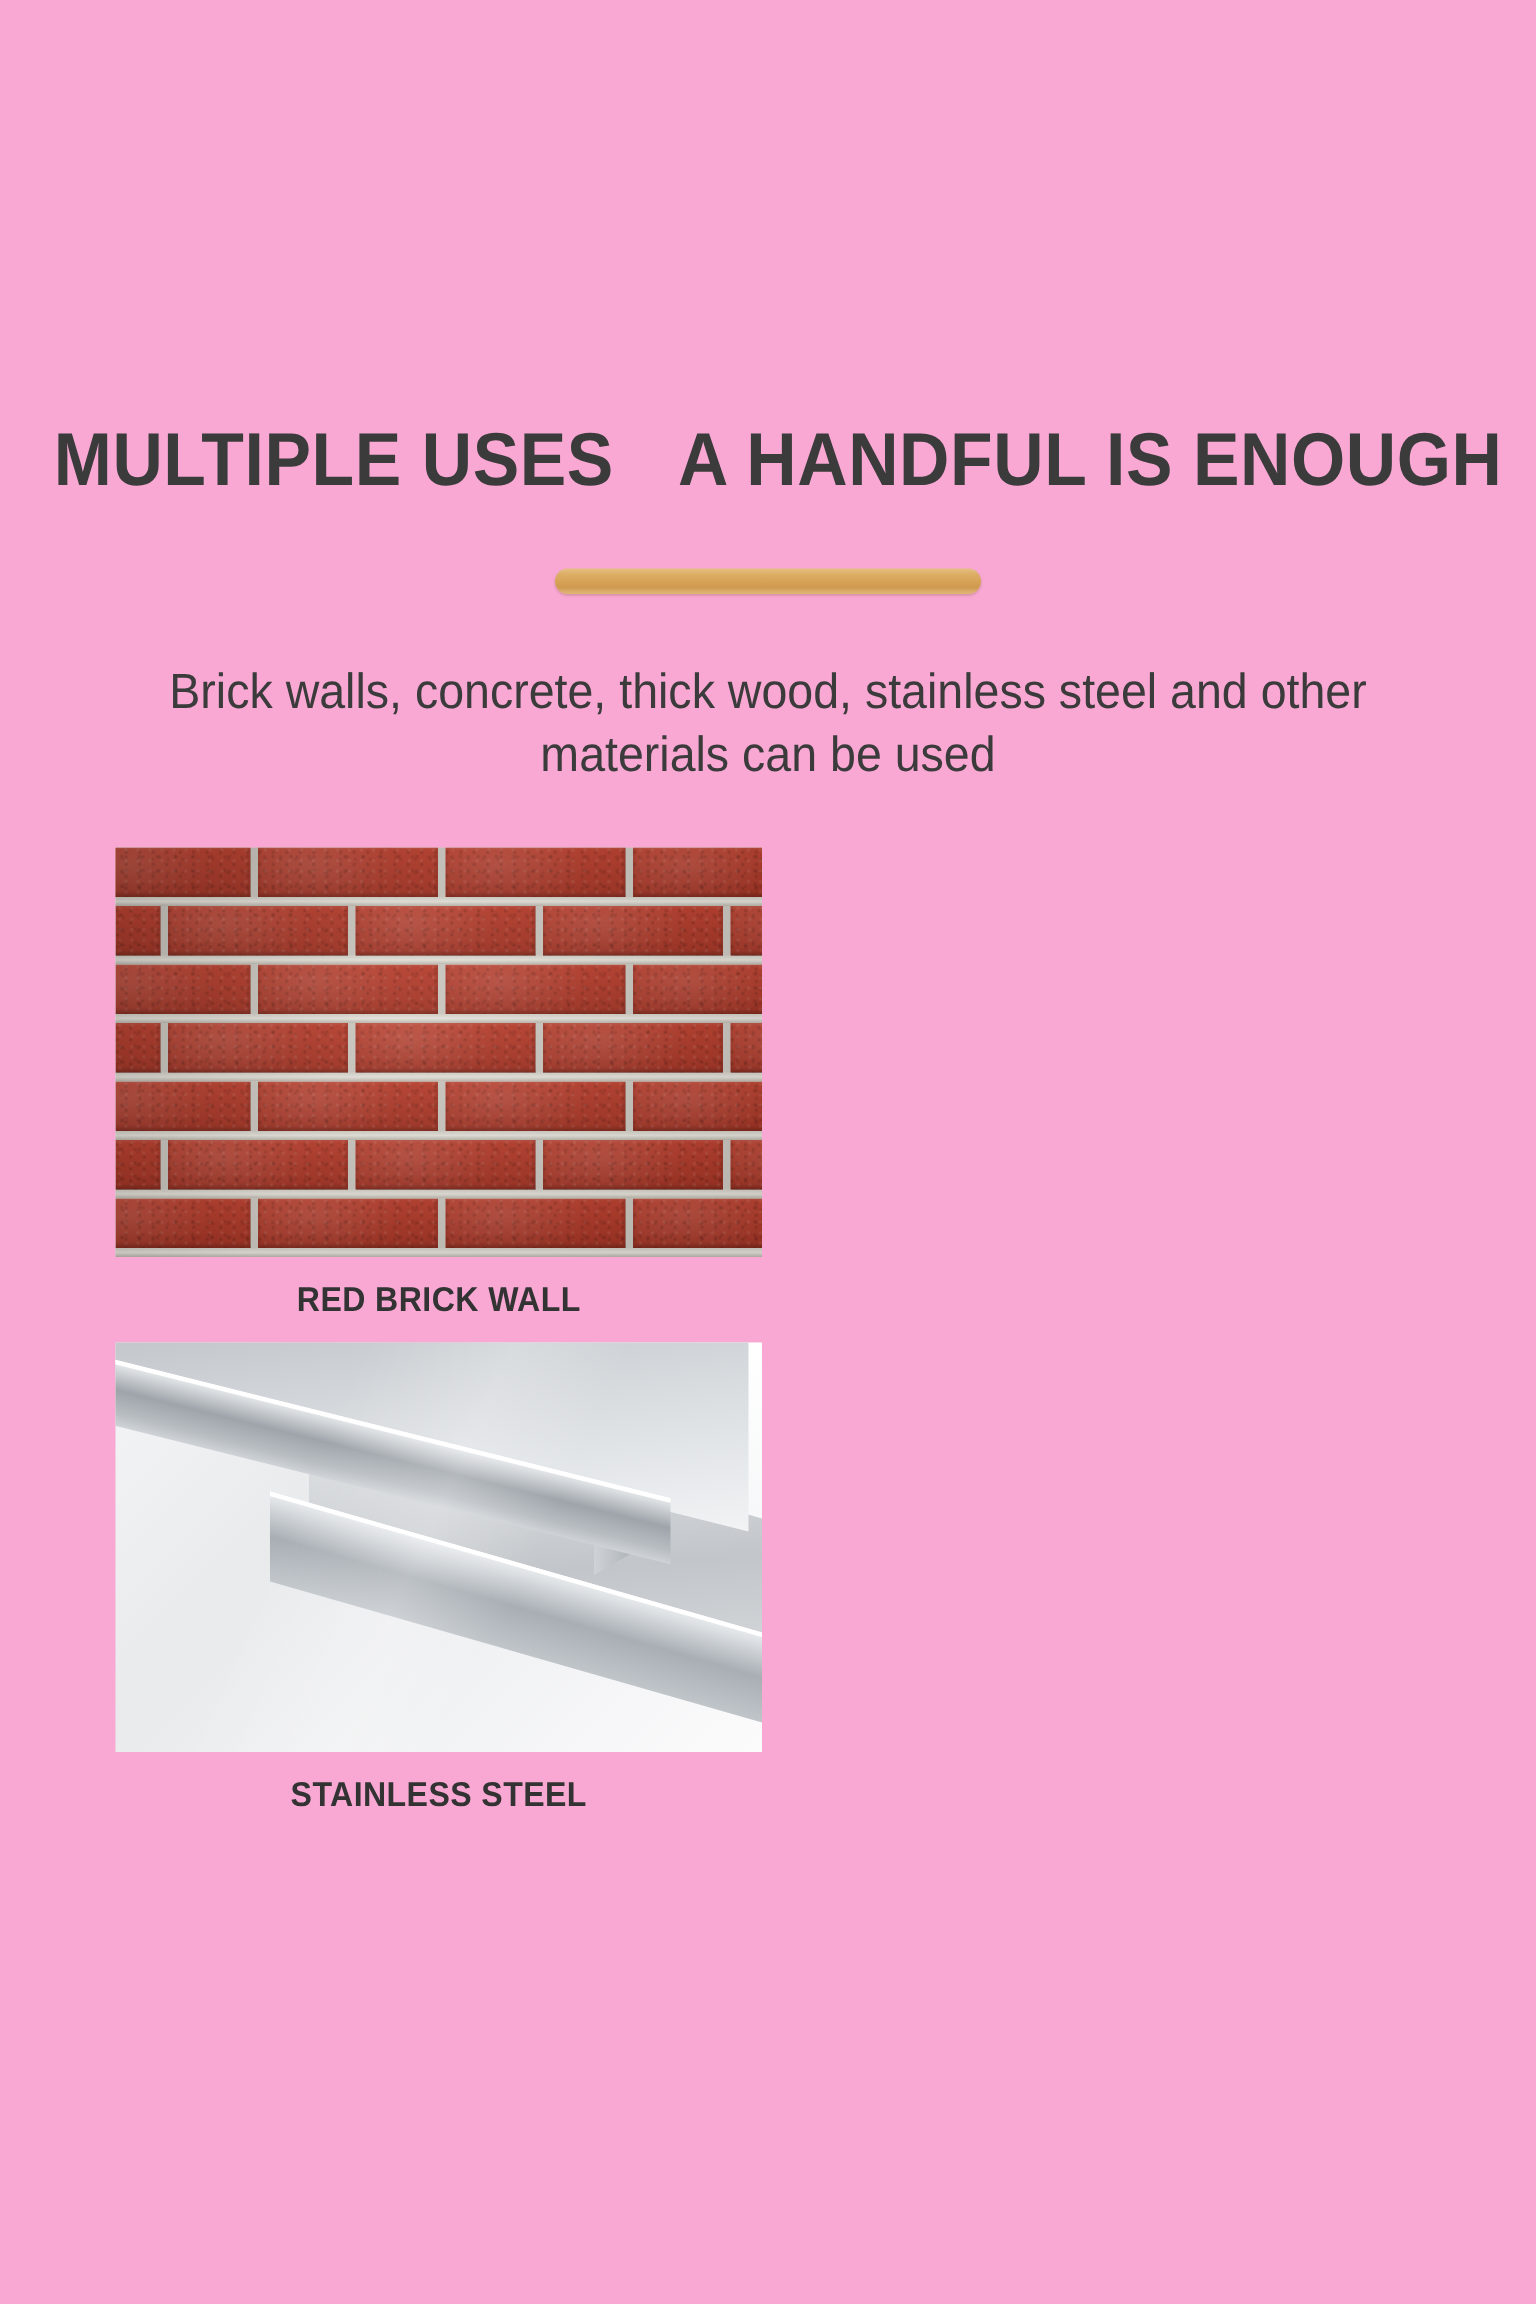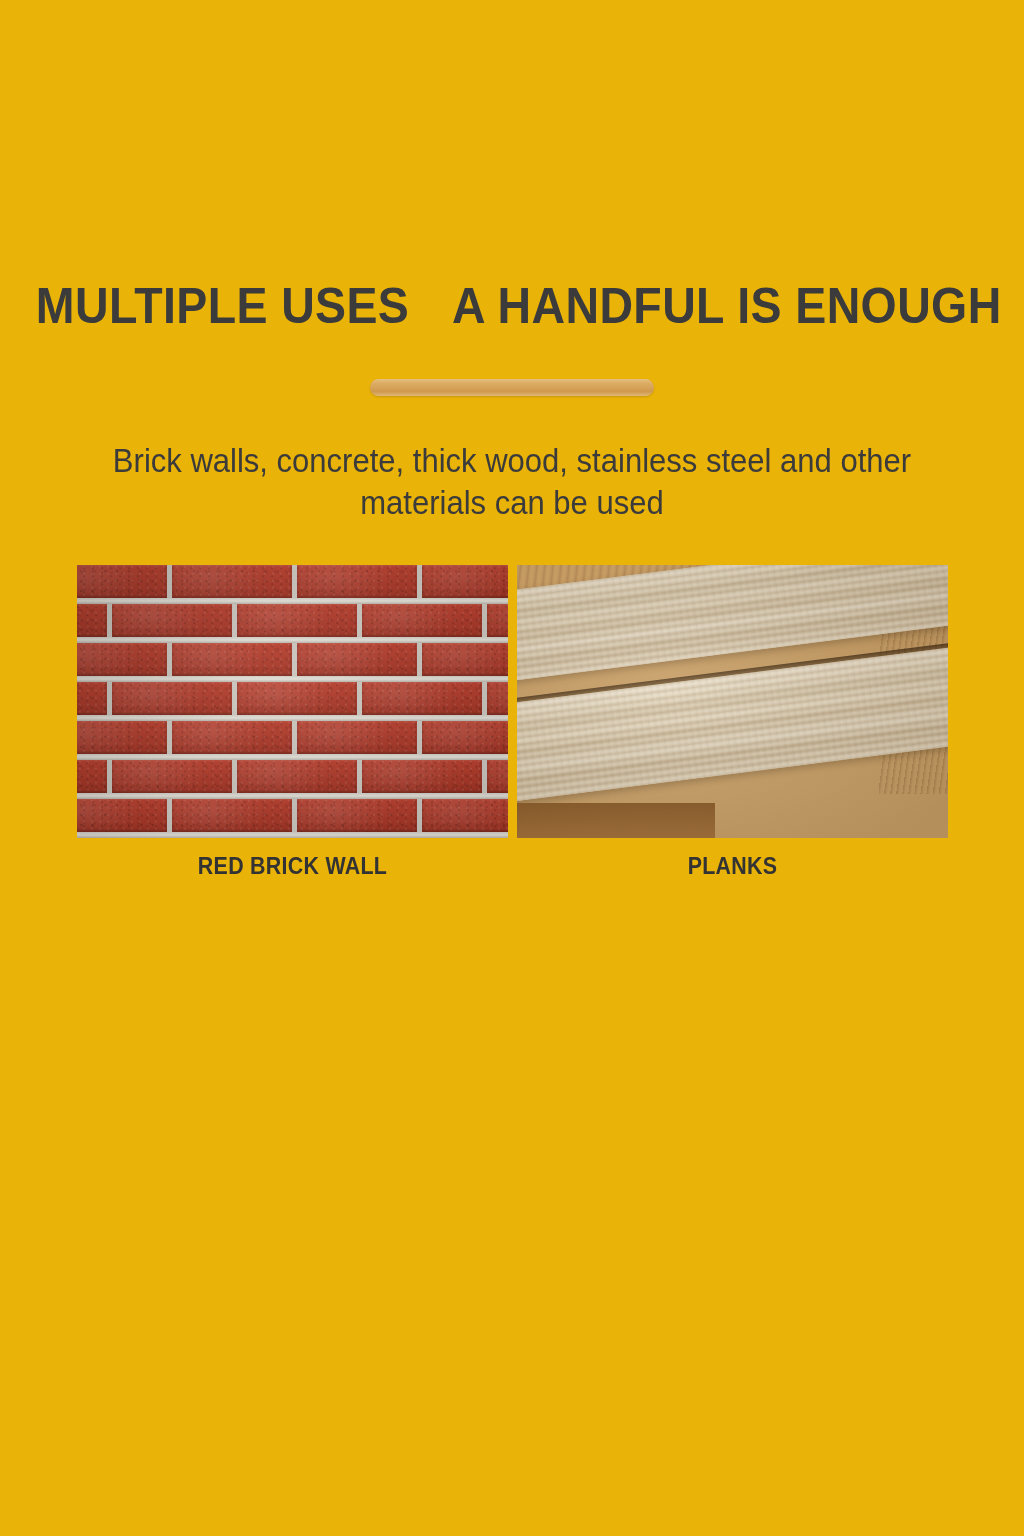--- a/index.html
+++ b/index.html
@@ -11,21 +11,21 @@
     width: 1024px;
     height: 1536px;
     position: relative;
     font-family: "Liberation Sans", sans-serif;
     overflow: hidden;
   }
 
   .page {
     position: absolute;
     inset: 0;
-    background: #eab308;
+    background: #f9a8d4;
   }
 
   
   .headline {
     position: absolute;
     left: 0;
     top: 277px;
     width: 1024px;
     text-align: center;
     color: #3b3b3b;
@@ -551,36 +551,38 @@
               <div class="unit" style="left:95px;width:120px;"></div>
               <div class="unit" style="left:220px;width:120px;"></div>
               <div class="unit" style="left:345px;width:120px;"></div>
             </div>
           </div>
           <div class="brick-shade"></div>
         </div>
         <div class="caption">RED BRICK WALL</div>
       </div>
 
+
+    </div>
+
+    <div class="grid-row">
+
+
       <div class="cell">
-        <div class="thumb planks">
-          <div class="pl-topgrain"></div>
-          <div class="ply-endcap"></div>
-          <div class="ply-slab ply-slab-a"></div>
-          <div class="ply-edge-dark"></div>
-          <div class="ply-slab ply-slab-b"></div>
-          <div class="ply-floor"></div>
-          <div class="ply-shade"></div>
+        <div class="thumb steel">
+          <div class="st-bg-fade"></div>
+          <div class="st-plate st-plate2-top"></div>
+          <div class="st-plate st-plate2-front"></div>
+          <div class="st-plate st-plate2-front-hl"></div>
+          <div class="st-plate st-plate-side"></div>
+          <div class="st-plate st-plate-top-face"></div>
+          <div class="st-plate st-plate-front"></div>
+          <div class="st-plate st-plate-front-hl"></div>
+          <div class="st-sheen"></div>
         </div>
-        <div class="caption">PLANKS</div>
+        <div class="caption">STAINLESS STEEL</div>
       </div>
 
     </div>
 
-    <div class="grid-row">
-
-
-
-    </div>
-
   </div>
 
 </div>
 
 </body></html>

